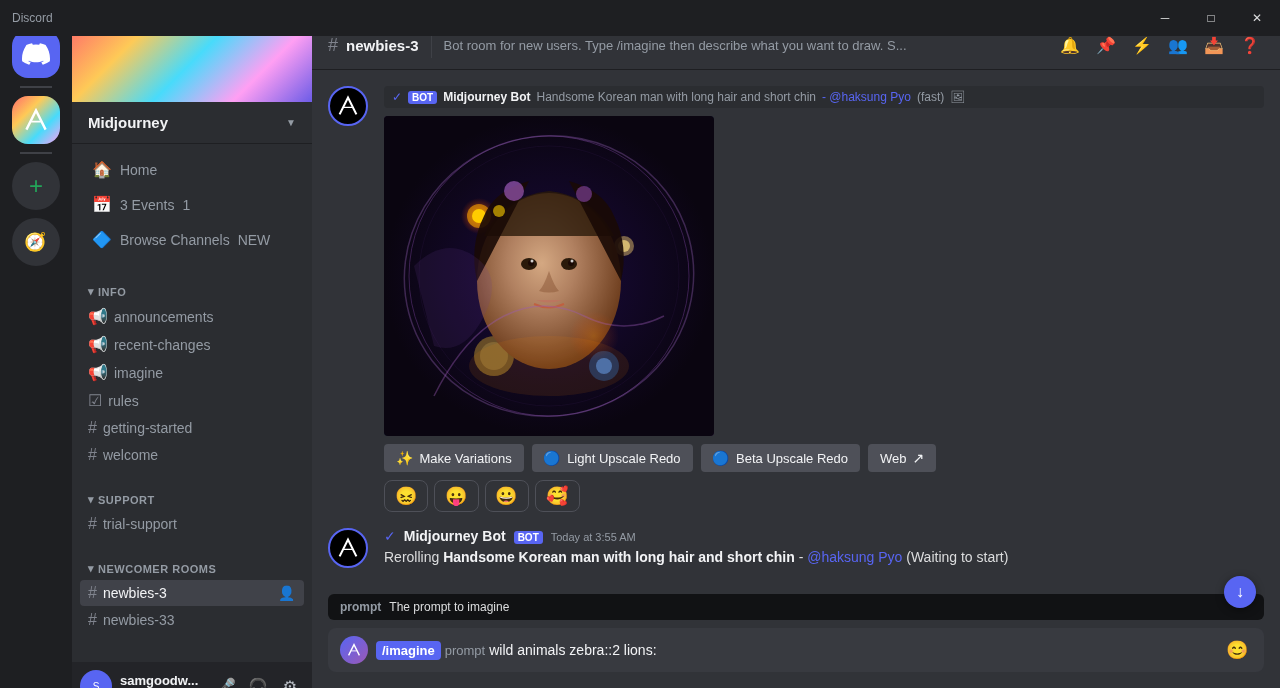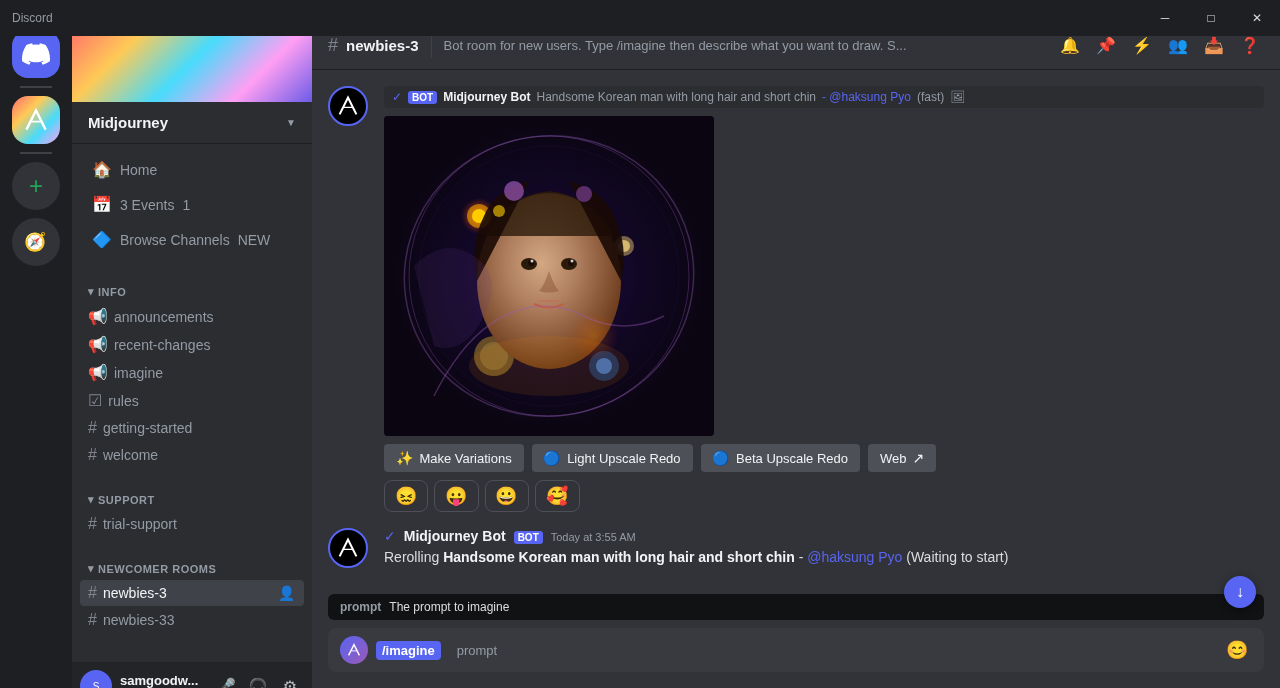--- a/index.html
+++ b/index.html
@@ -227,21 +227,21 @@
       align-items: center;
       padding: 8px 12px;
       gap: 8px;
     }
     .input-avatar {
       width: 28px; height: 28px; border-radius: 50%;
       background: linear-gradient(135deg, #5865f2, #9b59b6);
       display: flex; align-items: center; justify-content: center;
       font-size: 12px; color: white; flex-shrink: 0;
     }
-    .chat-input-content { flex: 1; display: flex; align-items: center; gap: 12px; }
+    .chat-input-content { flex: 1; display: flex; align-items: center; gap: 0; }
     .cmd-tag {
       background: #5865f2; color: white; border-radius: 4px;
       padding: 2px 6px; font-size: 13px; font-weight: 600; flex-shrink: 0;
     }
     .prompt-label {
       color: #949ba4; font-size: 13px; padding: 0 4px; flex-shrink: 0;
     }
     .chat-input {
       flex: 1; background: transparent; border: none; outline: none;
       color: #f2f3f5; font-size: 14px; font-family: inherit;
@@ -589,20 +589,21 @@
     <div class="chat-input-wrapper">
       <div class="input-avatar">
         <svg width="18" height="18" viewBox="0 0 40 40" fill="none">
           <path d="M8 32 L20 8 L32 32" stroke="white" stroke-width="3" fill="none"></path>
           <path d="M14 22 L26 22" stroke="white" stroke-width="2"></path>
         </svg>
       </div>
       <div class="chat-input-content">
         <span class="cmd-tag">/imagine</span>
         <span class="prompt-label">prompt</span>
+        <input type="text" class="chat-input" value="wild animals zebra::2 lions:" style="">
       </div>
       <div class="input-right-icons">
         <button class="input-icon-btn">😊</button>
       </div>
     </div>
   </div>
 
   <button class="scroll-btn" style="position:absolute;right:24px;bottom:80px;">
     <span style="color:white;font-size:16px;">↓</span>
   </button>

